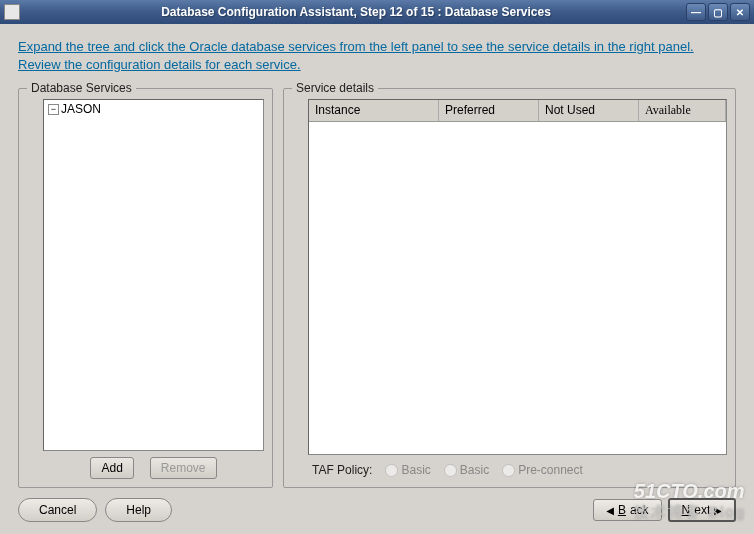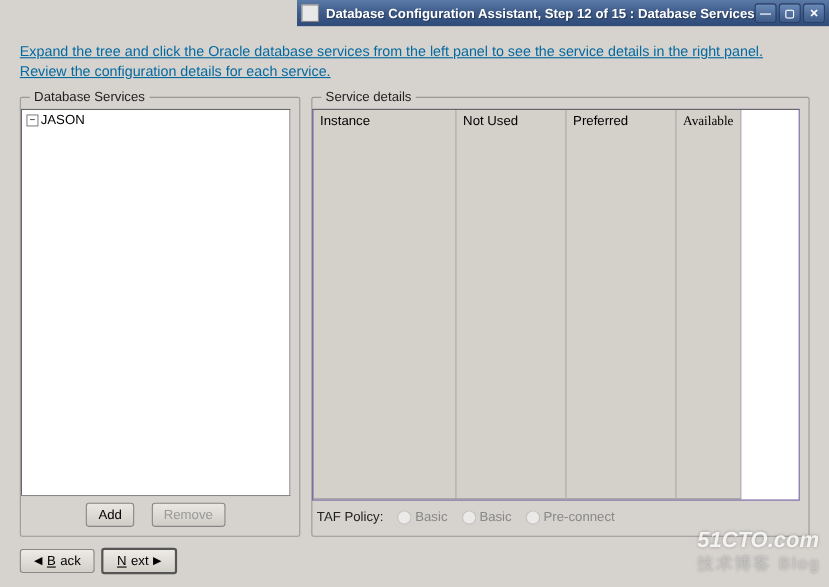--- a/index.html
+++ b/index.html
@@ -1,36 +1,36 @@
 <!DOCTYPE html>
 <html><head>
 <meta charset="utf-8">
 <style>
 * { box-sizing: border-box; margin: 0; padding: 0; }
 body { font-family: "Lucida Sans", Arial, sans-serif; font-size: 12px; background: #fff; width: 754px; height: 534px; overflow: hidden; }
-.window { width: 754px; height: 534px; background: #d6d2cd; display: flex; flex-direction: column; align-items: flex-end; }
+.window { width: 754px; height: 534px; background: #d6d2cd; display: flex; flex-direction: column; }
 .titlebar { height: 24px; background: linear-gradient(to bottom, #5b7aa8 0%, #3d5a88 50%, #2d4a78 100%); display: flex; align-items: center; color: #fff; font-weight: bold; font-size: 12px; padding: 0 4px; }
 .titlebar-icon { width: 16px; height: 16px; background: #e8e8e8; margin-right: 6px; border: 1px solid #888; }
 .titlebar-title { flex: 1; text-align: center; text-shadow: 1px 1px 1px rgba(0,0,0,0.3); }
 .titlebar-buttons { display: flex; gap: 2px; }
 .tb-btn { width: 20px; height: 18px; background: linear-gradient(to bottom, #6a8ab8, #3d5a88); border: 1px solid #2a4068; border-radius: 3px; display: flex; align-items: center; justify-content: center; color: #fff; font-size: 10px; cursor: pointer; }
 .content { flex: 1; padding: 14px 18px 12px 18px; display: flex; flex-direction: column; background: #d6d2cd; }
 .instructions { font-size: 13px; color: #0369a1; line-height: 1.4; margin-bottom: 14px; text-decoration: underline; }
 .panels { flex: 1; display: flex; gap: 10px; }
-.fieldset { border: 1px solid #999; border-radius: 2px; position: relative; padding: 10px 8px 8px 0; background: #d6d2cd; display: flex; flex-direction: column; }
+.fieldset { border: 1px solid #999; border-radius: 2px; position: relative; padding: 10px 8px 8px 24px; background: #d6d2cd; display: flex; flex-direction: column; }
 .fieldset-legend { position: absolute; top: -8px; left: 8px; background: #d6d2cd; padding: 0 4px; font-size: 12px; color: #222; }
 .db-services { width: 255px; }
 .service-details { flex: 1; }
 .tree-panel { flex: 1; background: #fff; border: 1px solid #888; border-top-color: #666; border-left-color: #666; overflow: auto; }
 .tree-item { padding: 2px 4px; font-size: 12px; display: flex; align-items: center; gap: 2px; cursor: pointer; }
 .tree-toggle { width: 11px; height: 11px; border: 1px solid #888; display: inline-flex; align-items: center; justify-content: center; font-size: 9px; line-height: 1; background: #fff; }
 .db-buttons { display: flex; justify-content: center; gap: 16px; margin-top: 6px; }
 .btn { background: linear-gradient(to bottom, #eae7e2, #d0ccc6); border: 1px solid #888; border-radius: 3px; padding: 3px 10px; font-size: 12px; cursor: pointer; font-family: inherit; }
 .btn:disabled { color: #999; cursor: default; }
-.table-wrap { flex: 1; background: #8b5cf6; border: 1px solid #888; border-top-color: #666; border-left-color: #666; display: flex; flex-direction: row; }
+.table-wrap { flex: 1; background: #14532d; border: 1px solid #888; border-top-color: #666; border-left-color: #666; display: flex; flex-direction: column; }
 .table-header { display: flex; background: #d4d0ca; border-bottom: 1px solid #999; }
 .th { padding: 3px 6px; font-size: 12px; border-right: 1px solid #aaa; text-align: left; }
 .th-instance { width: 130px; }
 .th-notused { width: 100px; }
 .th-preferred { width: 100px; }
 .th-available { flex: 1; font-family: Liberation Serif, serif; }
 .table-body { flex: 1; background: #fff; }
 .taf-row { display: flex; align-items: center; gap: 13px; margin-top: 6px; font-size: 12px; padding: 2px 4px; }
 .taf-radio { display: flex; align-items: center; gap: 3px; color: #888; }
 .taf-radio input { margin: 0; }
@@ -76,22 +76,22 @@
           <button class="btn">Add</button>
           <button class="btn" disabled="">Remove</button>
         </div>
       </div>
 
       <div class="fieldset service-details">
         <div class="fieldset-legend">Service details</div>
         <div class="table-wrap">
           <div class="table-header">
             <div class="th th-instance">Instance</div>
+            <div class="th th-preferred">Preferred</div>
             <div class="th th-notused">Not Used</div>
-            <div class="th th-preferred">Preferred</div>
             <div class="th th-available">Available</div>
           </div>
           <div class="table-body"></div>
         </div>
         <div class="taf-row">
           <span class="taf-label">TAF Policy:</span>
           <label class="taf-radio">
               <input type="radio" name="taf" disabled="" style="">
               <span>Basic</span>
             </label>
@@ -101,20 +101,24 @@
             </label>
           <label class="taf-radio">
               <input type="radio" name="taf" disabled="" style="">
               <span>Pre-connect</span>
             </label>
         </div>
       </div>
     </div>
 
     <div class="bottom-bar">
+      <div class="bottom-left">
+        <button class="pill-btn">Cancel</button>
+        <button class="pill-btn">Help</button>
+      </div>
       <div class="bottom-right">
         <button class="nav-btn">
             <span class="nav-arrow">◀</span>
             <span class="underline">B</span>
             <span>ack</span>
           </button>
         <button class="nav-btn default">
             <span class="underline">N</span>
             <span>ext</span>
             <span class="nav-arrow">▶</span>

